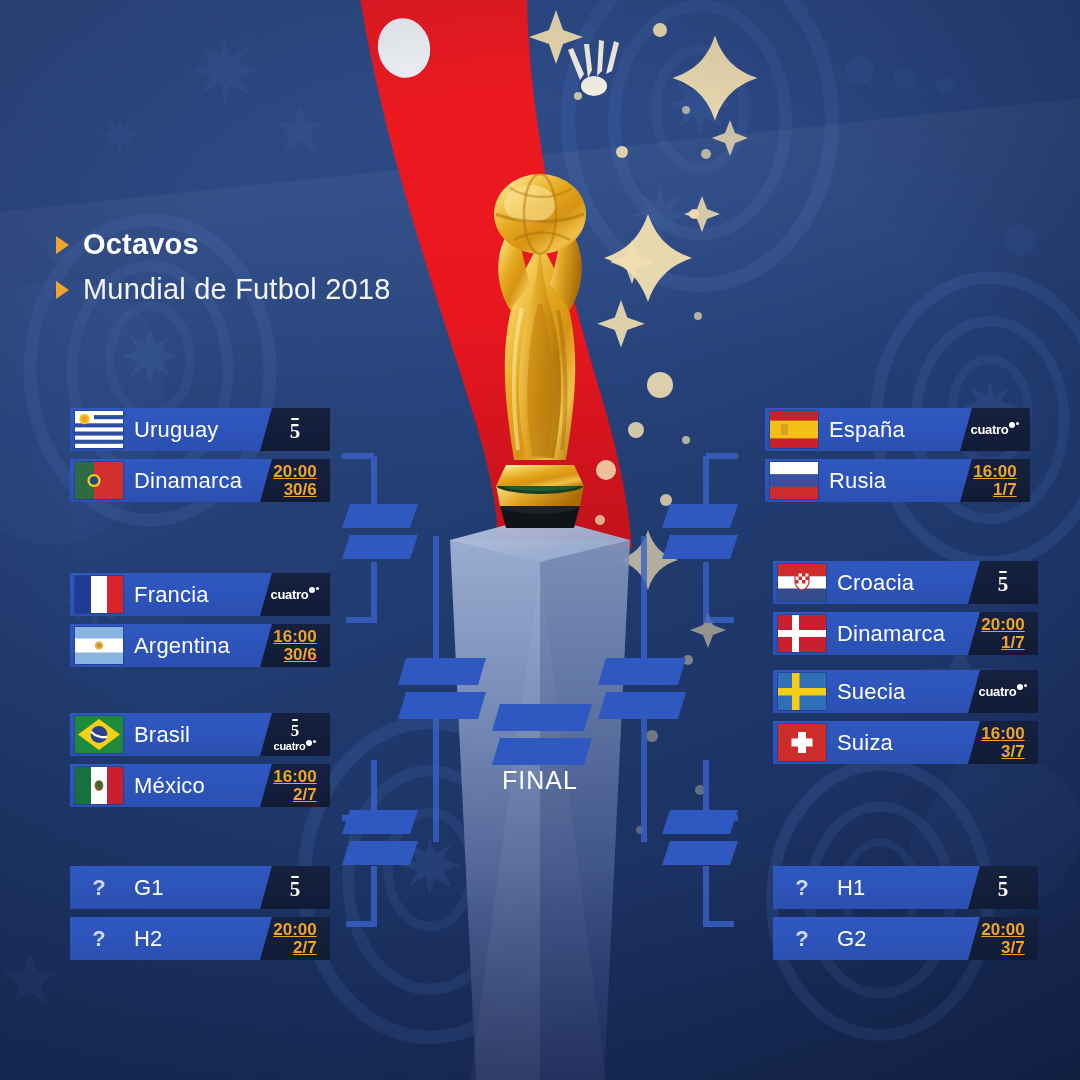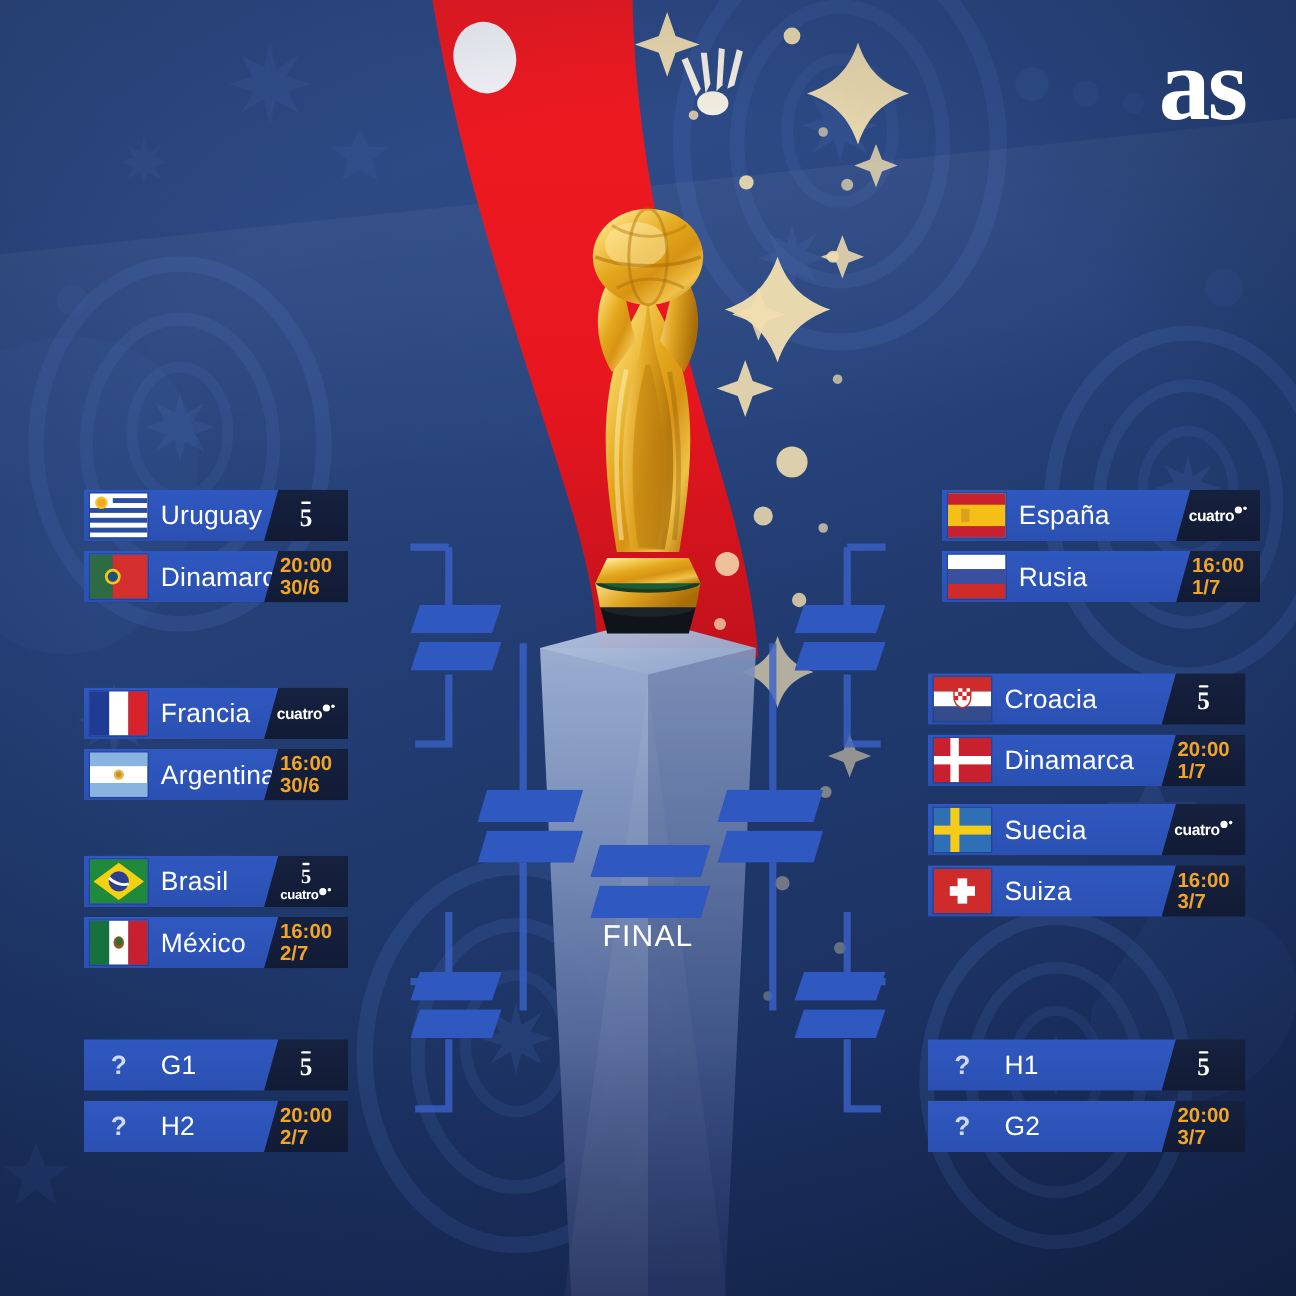--- a/index.html
+++ b/index.html
@@ -31,21 +31,21 @@
   .tri{width:0;height:0;border-left:13px solid #f0a42a;border-top:9px solid transparent;border-bottom:9px solid transparent;flex:0 0 auto;}
   .hl1{font-size:29px;font-weight:bold;color:#ffffff;letter-spacing:.2px;}
   .hl2{font-size:29px;font-weight:400;color:#f2f4f8;letter-spacing:.2px;}
 
   
   .as-logo{position:absolute;right:42px;top:34px;
     font-family:"Liberation Serif",serif;font-weight:bold;font-size:86px;
     line-height:.86;color:#ffffff;letter-spacing:-2px;}
 
   
-  .match{position:absolute;width:220px;height:94px;}
+  .match{position:absolute;width:260px;height:94px;}
   .match.right{width:265px;}
   .row{position:relative;height:43px;margin-bottom:8px;}
   .row:last-child{margin-bottom:0;}
 
   
   .plate{position:absolute;top:0;bottom:0;left:0;right:58px;
     background:linear-gradient(180deg,#2f58c0 0%,#2b50b2 100%);
     clip-path:polygon(0 0,100% 0,calc(100% - 11px) 100%,0 100%);
     box-shadow:0 1px 2px rgba(0,0,0,.25);}
   .match.right .plate{left:0;right:58px;
@@ -63,21 +63,21 @@
   .tname{position:absolute;left:64px;top:0;bottom:0;display:flex;align-items:center;
     color:#ffffff;font-size:22px;letter-spacing:.2px;white-space:nowrap;}
 
   
   .info{position:absolute;top:0;bottom:0;right:0;width:70px;
     background:linear-gradient(180deg,#16213f 0%,#111b35 100%);
     clip-path:polygon(12px 0,100% 0,100% 100%,0 100%);
     display:flex;align-items:center;justify-content:center;flex-direction:column;}
   .match.right .info{clip-path:polygon(12px 0,100% 0,100% 100%,0 100%);}
 
-  .time{color:#f0a42a;font-size:17px;font-weight:bold;line-height:1.02;text-align:left;}
+  .time{color:#f0a42a;font-size:17px;font-weight:bold;line-height:1.02;text-align:right;text-decoration:underline;}
   .chlist{display:flex;flex-direction:column;align-items:center;justify-content:center;gap:1px;}
 
   
   .ch5{color:#ffffff;font-family:"Liberation Serif",serif;font-weight:bold;font-size:21px;
     line-height:1;position:relative;display:inline-block;padding-top:4px;}
   .ch5::before{content:"";position:absolute;left:1px;right:1px;top:1px;height:2px;background:#fff;border-radius:1px;}
   .ch5.small{font-size:17px;}
   .chcuatro{color:#ffffff;font-size:13px;font-weight:bold;letter-spacing:-.3px;
     display:inline-flex;}
   .chcuatro .dot{width:6px;height:6px;border-radius:50%;background:#fff;margin-left:1px;}
@@ -263,22 +263,31 @@
       <path d="M-26,-60 C-8,-70 12,-70 30,-60" fill="none" stroke="#a96d08" stroke-width="2.5" opacity=".45"></path>
       <ellipse cx="0" cy="-86" rx="16" ry="40" fill="none" stroke="#a96d08" stroke-width="2.5" opacity=".45"></ellipse>
 
       <path d="M-22,150 C-28,100 -28,50 -18,8" fill="none" stroke="#fff2b8" stroke-width="4" opacity=".5"></path>
       <path d="M22,150 C28,100 26,52 18,10" fill="none" stroke="#8c5806" stroke-width="4" opacity=".35"></path>
     </g>
   </svg>
 
   <div class="bg-vig"></div>
 
-  <div class="as-logo">as</div>
-
+
+  <div class="headline">
+    <div class="hl-row">
+      <span class="tri"></span>
+      <span class="hl1">Octavos</span>
+    </div>
+    <div class="hl-row">
+      <span class="tri"></span>
+      <span class="hl2">Mundial de Futbol 2018</span>
+    </div>
+  </div>
 
   <div>
 
     <svg class="art" viewBox="0 0 1080 1080">
       <g stroke="#3a62c8" stroke-width="6" fill="none" opacity=".8" stroke-linecap="butt">
 
         <path d="M374,456 L374,512"></path>
         <path d="M342,456 L374,456"></path>
         <path d="M374,562 L374,620 L346,620"></path>
 
@@ -459,21 +468,21 @@
       <span class="plate"></span>
       <span class="qmark">?</span>
       <span class="tname">H2</span>
       <span class="info">
             <span class="time">20:00<br>2/7</span>
           </span>
     </div>
       </div>
     </div>
   <div id="right-col">
-      <div class="match right" style="top: 408px; right: 30px;">
+      <div class="match right" style="top: 408px; right: 50px;">
         <div class="row r1">
       <span class="plate"></span>
       <span class="flag">
             <svg viewBox="0 0 48 37">
               <rect width="48" height="37" fill="#f4c018"></rect>
       <rect width="48" height="9.6" fill="#c8202e"></rect>
               <rect y="27.4" width="48" height="9.6" fill="#c8202e"></rect>
       <rect x="11" y="13" width="7" height="11" fill="#d89a1e" opacity=".85"></rect>
             </svg>
           </span>

